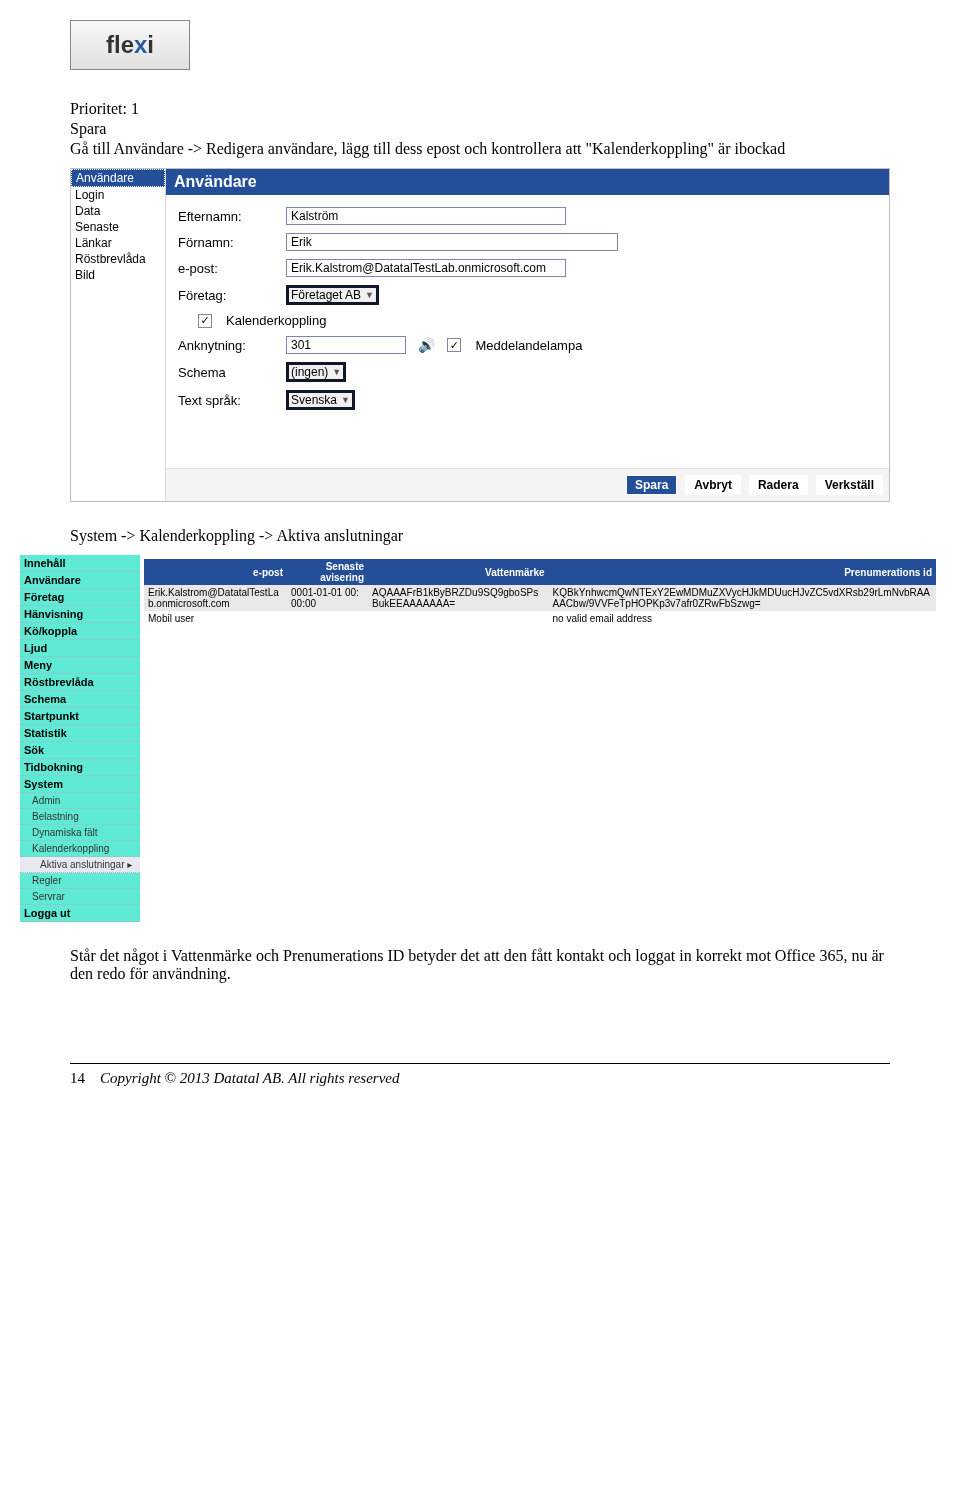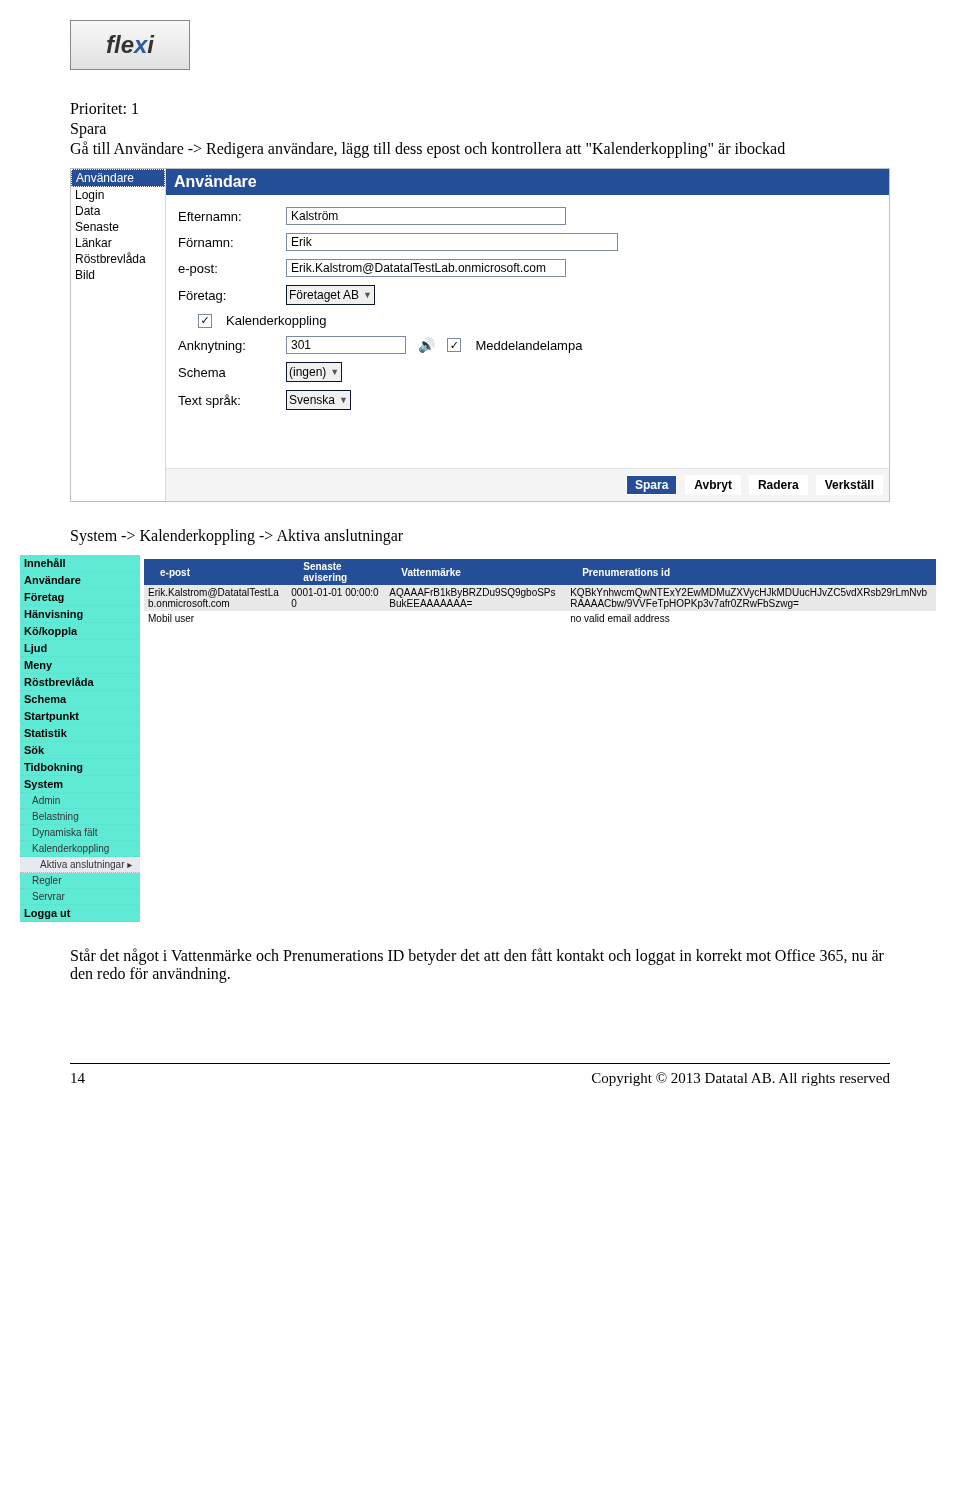--- a/index.html
+++ b/index.html
@@ -18,21 +18,20 @@
     height: 50px;
     display: flex;
     align-items: center;
     justify-content: center;
     margin-bottom: 30px;
   }
   .logo-text {
     font-family: Arial, sans-serif;
     font-weight: bold;
     font-size: 24px;
-    font-style: italic;
     color: #333;
   }
   .logo-text .x { color: #2b5a9e; }
   .body-text p { margin-bottom: 2px; font-size: 16px; }
   .screenshot {
     border: 1px solid #c0c0c0;
     background: #fff;
     font-family: Arial, sans-serif;
     font-size: 12px;
     margin: 10px 0 25px 0;
@@ -75,21 +74,21 @@
   .ss1-label { width: 100px; }
   .ss1-input {
     border: 1px solid #7a8aa0;
     background: #fff;
     padding: 1px 4px;
     font-size: 12px;
     height: 18px;
     font-family: Arial, sans-serif;
   }
   .ss1-select {
-    border: 1px solid #0f172a;
+    border: 3px solid #0f172a;
     background: #f0f0f0;
     padding: 0 2px;
     font-size: 12px;
     height: 20px;
     display: inline-flex;
     align-items: center;
   }
   .ss1-select .arrow { margin-left: 4px; font-size: 9px; color: #555; }
   .ss1-check {
     width: 14px; height: 14px;
@@ -148,43 +147,43 @@
   .ss2-main { flex: 1; padding: 4px; }
   .ss2-table {
     width: 100%;
     border-collapse: collapse;
     font-size: 10px;
   }
   .ss2-table th {
     background: #244e98;
     color: #fff;
     font-weight: bold;
-    padding: 2px 16px;
-    text-align: left;
+    padding: 2px 4px;
+    text-align: right;
   }
   .ss2-table td {
     padding: 2px 4px;
     vertical-align: top;
     font-size: 10px;
     word-break: break-all;
   }
   .ss2-table tr.odd { background: #fff; }
   .ss2-table tr.even { background: #e8e8e8; }
   .footer-line {
     border-top: 1px solid #000;
     margin-top: 80px;
     padding-top: 6px;
     text-align: center;
   }
   .footer-wrap {
     display: flex;
     align-items: center;
   }
   .page-num { width: 30px; text-align: left; }
-  .footer-text { flex: 1; text-align: right; }
+  .footer-text { flex: 1; text-align: left; font-style: italic; }
 </style>
 </head>
 <body>
 
 <div class="logo-box">
   <span class="logo-text">fle<span class="x">x</span>i</span>
 </div>
 
 <div class="body-text">
   <p>Prioritet: 1</p>

